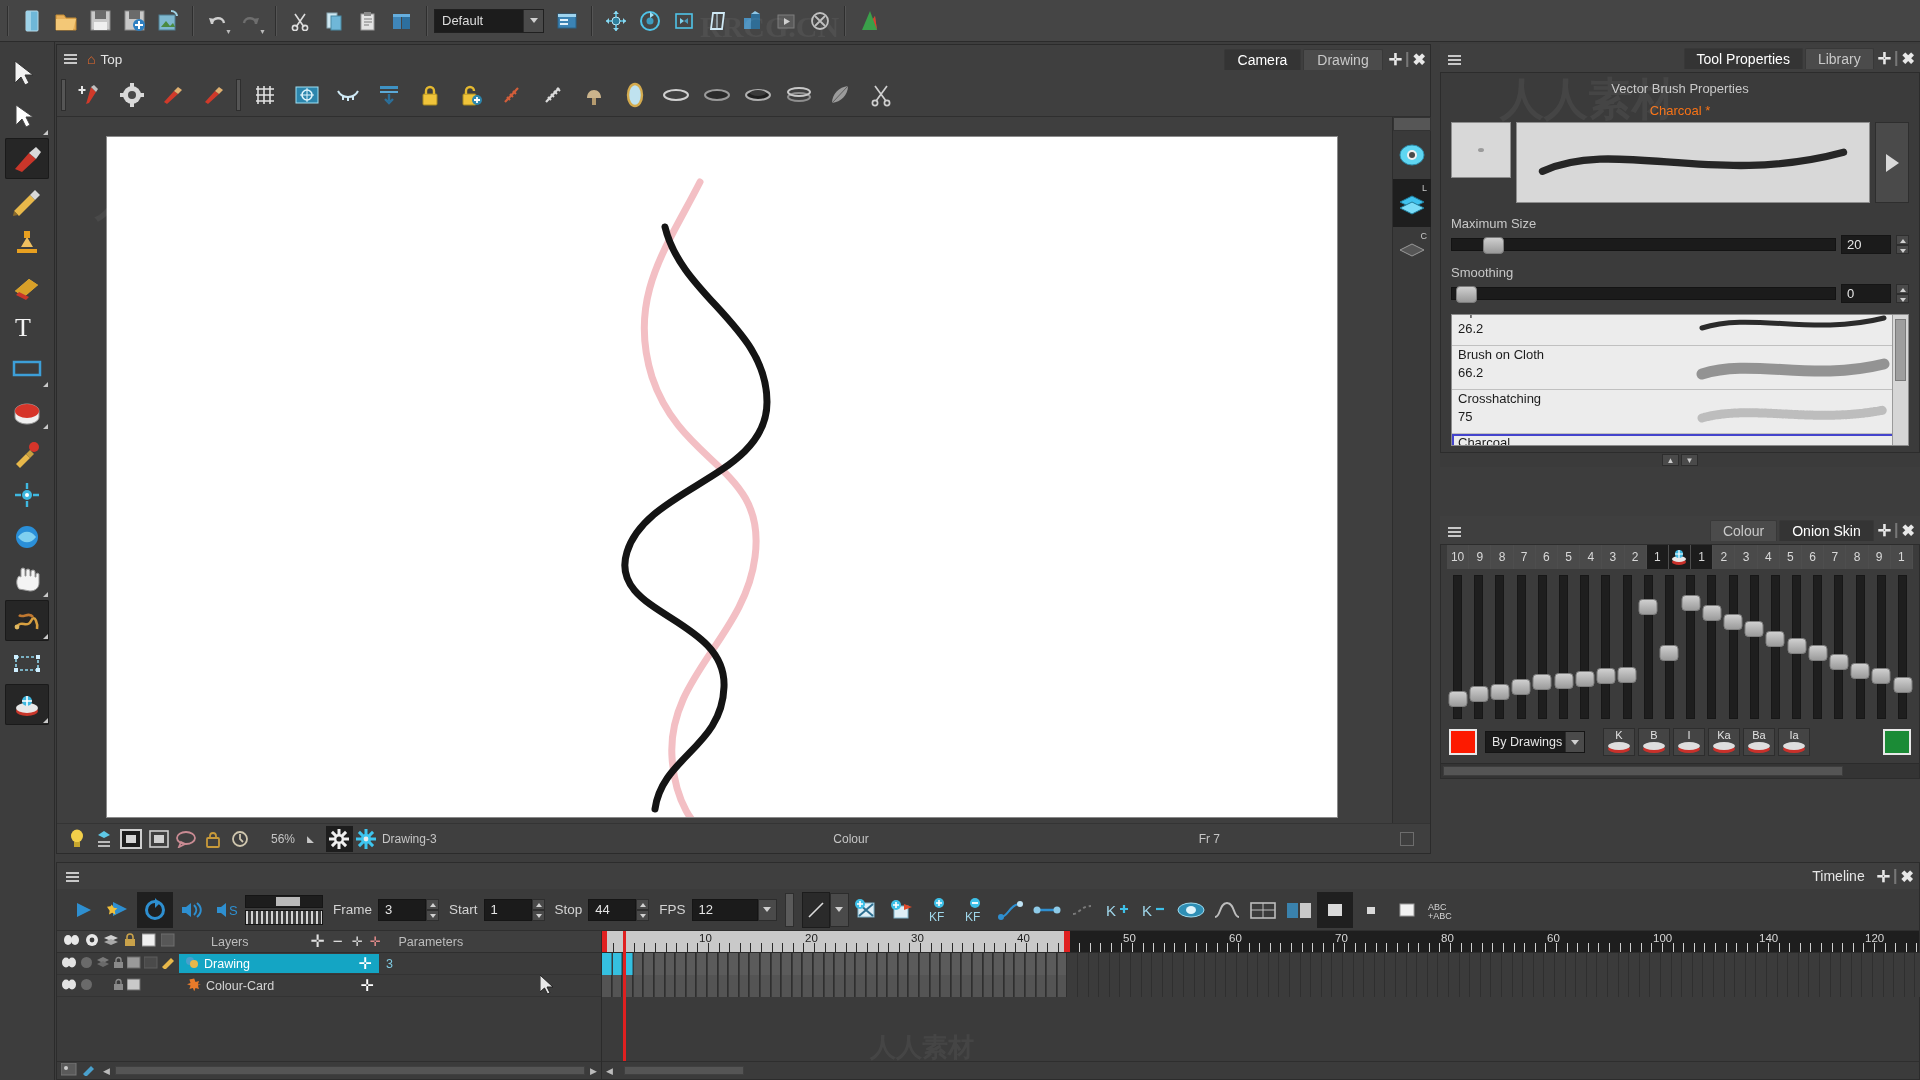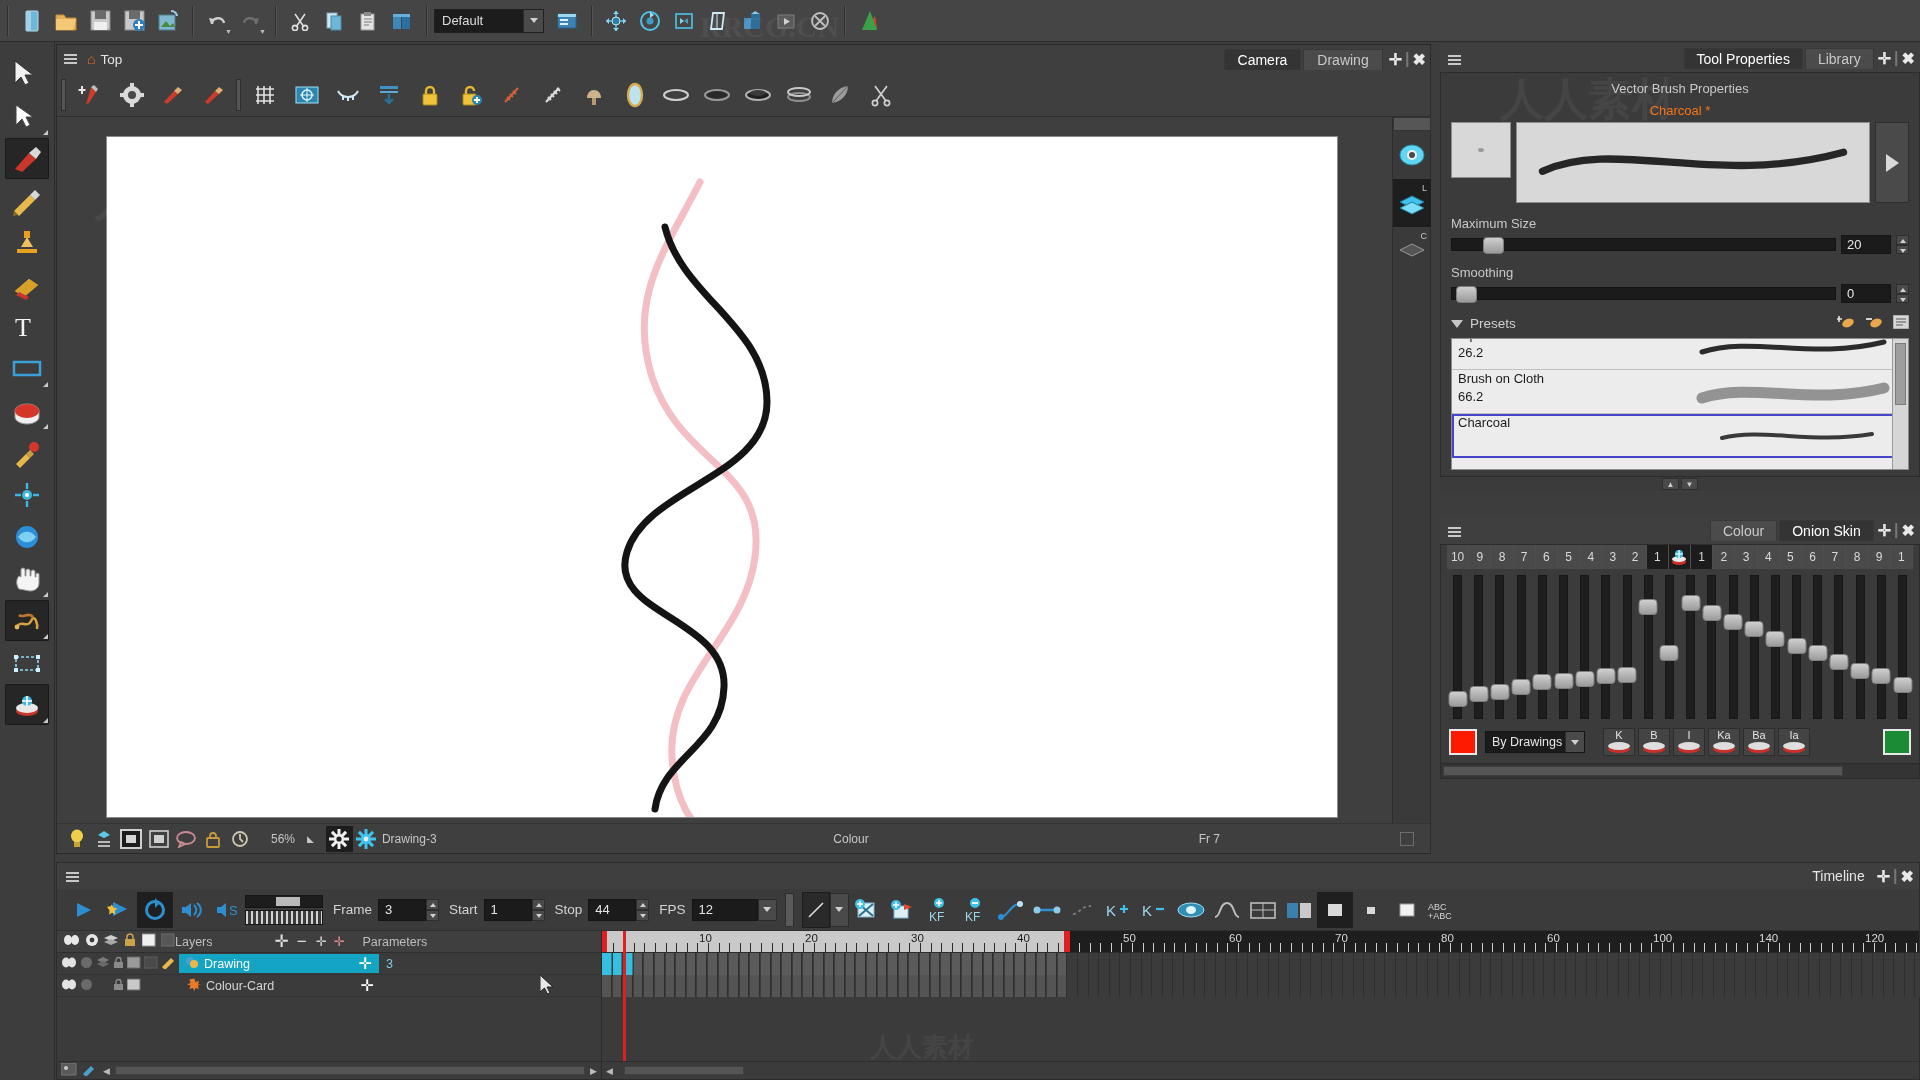--- a/index.html
+++ b/index.html
@@ -796,57 +796,41 @@
         <div class="slider">
           <div class="knob" id="knobSm" style="left: 1%;"></div>
         </div>
         <div class="numbox">0</div>
         <div class="spin">
             <i></i>
             <i></i>
           </div>
       </div>
 
-      <div class="presethdr">
-        <span class="tri"></span>
-        <span style="font-size:13.5px;color:#cfcfcf">Presets</span>
-        <div style="flex:1"></div>
-        <span style="margin-right:10px">
-          <svg width="18" height="16">
-              <ellipse cx="11" cy="9" rx="6" ry="4" fill="#e8a84b" transform="rotate(-25 11 9)"></ellipse>
-              <path d="M2 2v6M-1 5h6" stroke="#e4e4e4" stroke-width="1.6"></path>
-            </svg>
-        </span>
-        <span style="margin-right:10px">
-          <svg width="18" height="16">
-              <ellipse cx="11" cy="9" rx="6" ry="4" fill="#e8a84b" transform="rotate(-25 11 9)"></ellipse>
-              <path d="M1 5h6" stroke="#e4e4e4" stroke-width="1.8"></path>
-            </svg>
-        </span>
-        <span>
-          <svg width="16" height="14">
-              <rect x="0" y="0" width="16" height="14" fill="#d6d6d6" stroke="#888"></rect>
-              <path d="M3 4h10M3 7h10M3 10h7" stroke="#555"></path>
-            </svg>
-        </span>
-      </div>
 
       <div class="presetlist" id="presetlist">
           <div class="prow" style="margin-top: -13px;">
             <div class="t1">Pipe Cleaner</div>
             <div class="t2">26.2</div>
             <svg style="position:absolute;right:16px;top:4px" width="200" height="36" viewBox="0 0 200 36">
               <path d="M10 22 C 60 6, 120 30, 192 12" stroke="#1a1a1a" stroke-width="5" fill="none" stroke-linecap="round" opacity=".92"></path>
             </svg>
           </div>
           <div class="prow">
             <div class="t1">Brush on Cloth</div>
             <div class="t2">66.2</div>
             <svg style="position:absolute;right:16px;top:4px" width="200" height="36" viewBox="0 0 200 36">
               <path d="M10 24 C 60 8, 120 32, 192 14" stroke="#4b4b4b" stroke-width="11" fill="none" stroke-linecap="round" opacity=".55"></path>
+            </svg>
+          </div>
+          <div class="prow">
+            <div class="t1">Crosshatching</div>
+            <div class="t2">75</div>
+            <svg style="position:absolute;right:16px;top:4px" width="200" height="36" viewBox="0 0 200 36">
+              <path d="M10 24 C 60 10, 120 30, 192 16" stroke="#8d8d8d" stroke-width="9" fill="none" stroke-linecap="round" opacity=".5" stroke-dasharray="1 2"></path>
             </svg>
           </div>
           <div class="prow sel">
             <div class="t1">Charcoal</div>
             <div class="t2"></div>
             <svg style="position:absolute;right:16px;top:4px" width="200" height="36" viewBox="0 0 200 36">
               <path d="M30 20 C 70 10, 120 26, 180 16" stroke="#1a1a1a" stroke-width="4" fill="none" stroke-linecap="round" opacity=".85"></path>
             </svg>
           </div>
           <div class="pscroll">
@@ -1276,21 +1260,21 @@
           <span style="padding-left:6px">
             <svg width="14" height="14">
                 <rect x="0" y="1" width="13" height="12" fill="#f0f0f0" stroke="#999"></rect>
               </svg>
           </span>
           <span style="padding-left:5px">
             <svg width="14" height="14">
                 <rect x="0" y="1" width="13" height="12" fill="#575757" stroke="#6f6f6f"></rect>
               </svg>
           </span>
-          <span style="">Layers</span>
+          <span style="margin-left:36px">Layers</span>
           <span style="margin-left:62px;color:#e0e0e0;font-size:17px;line-height:14px">✛</span>
           <span style="margin-left:8px;color:#e0e0e0;font-size:17px;line-height:14px">−</span>
           <span style="margin-left:9px;color:#cfcfcf;font-size:13px">✛</span>
           <span style="margin-left:7px;color:#e08a8a;font-size:13px">✛</span>
           <span style="margin-left:18px">Parameters</span>
         </div>
         <div id="layerrows">
             <div class="layerrow sel">
               <span style="margin-left:4px"><svg width="16" height="11">
                   <ellipse cx="5" cy="5.5" rx="4" ry="5" fill="#e2e2e2"></ellipse>

